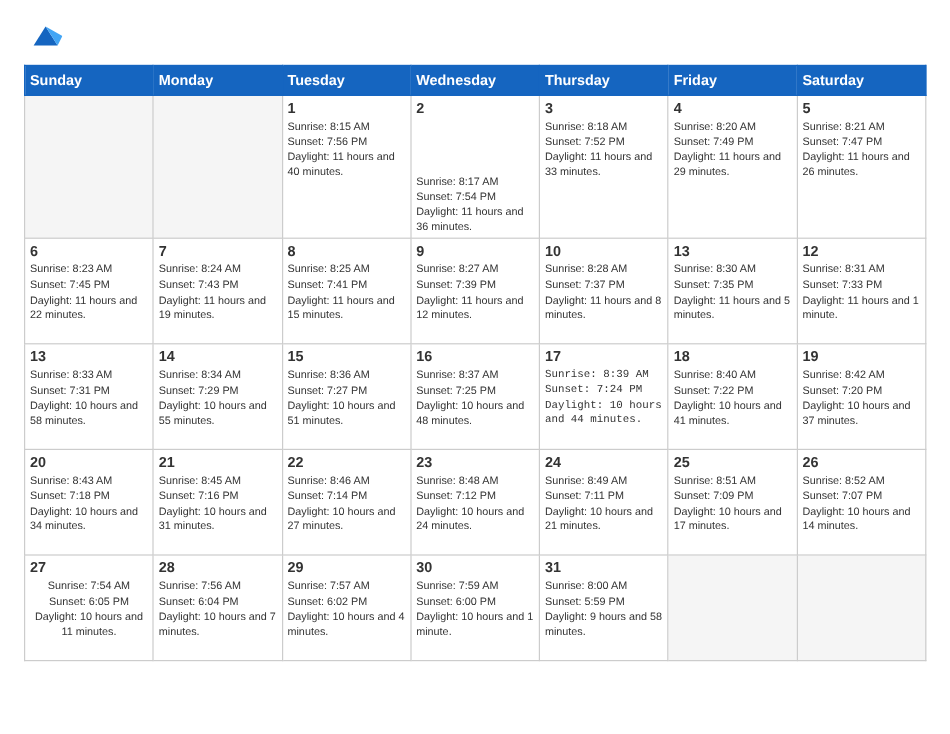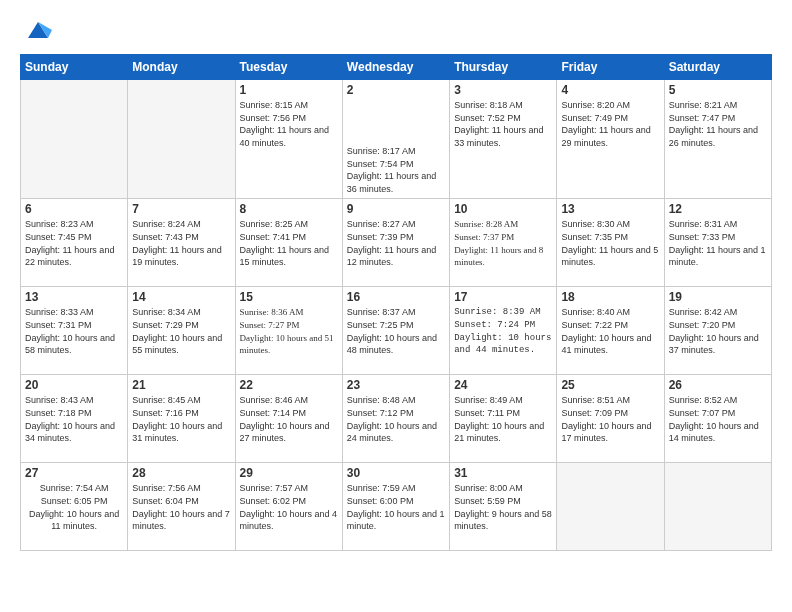--- a/index.html
+++ b/index.html
@@ -184,21 +184,21 @@
 Daylight: 11 hours and 15 minutes.</div>
           </td>
           <td>
             <span class="day-num">9</span>
             <div class="cell-info" style="white-space: pre-line;">Sunrise: 8:27 AM
 Sunset: 7:39 PM
 Daylight: 11 hours and 12 minutes.</div>
           </td>
           <td>
             <span class="day-num">10</span>
-            <div class="cell-info" style="white-space: pre-line; font-family: Liberation Serif, serif;">Sunrise: 8:28 AM
+            <div class="cell-info" style="white-space: pre-line;">Sunrise: 8:28 AM
 Sunset: 7:37 PM
 Daylight: 11 hours and 8 minutes.</div>
           </td>
           <td>
             <span class="day-num">13</span>
             <div class="cell-info" style="white-space: pre-line;">Sunrise: 8:30 AM
 Sunset: 7:35 PM
 Daylight: 11 hours and 5 minutes.</div>
           </td>
           <td>
@@ -216,21 +216,21 @@
 Daylight: 10 hours and 58 minutes.</div>
           </td>
           <td>
             <span class="day-num">14</span>
             <div class="cell-info" style="white-space: pre-line;">Sunrise: 8:34 AM
 Sunset: 7:29 PM
 Daylight: 10 hours and 55 minutes.</div>
           </td>
           <td>
             <span class="day-num">15</span>
-            <div class="cell-info" style="white-space: pre-line; font-family: Liberation Serif, serif;">Sunrise: 8:36 AM
+            <div class="cell-info" style="white-space: pre-line;">Sunrise: 8:36 AM
 Sunset: 7:27 PM
 Daylight: 10 hours and 51 minutes.</div>
           </td>
           <td>
             <span class="day-num">16</span>
             <div class="cell-info" style="white-space: pre-line;">Sunrise: 8:37 AM
 Sunset: 7:25 PM
 Daylight: 10 hours and 48 minutes.</div>
           </td>
           <td>

